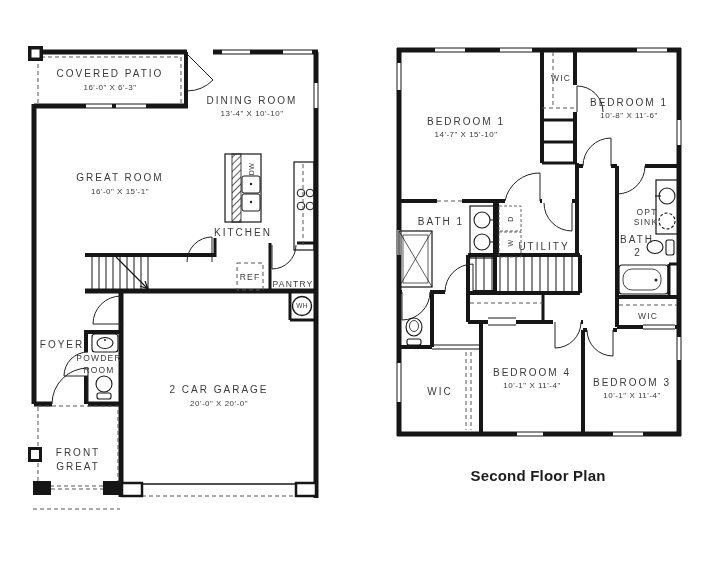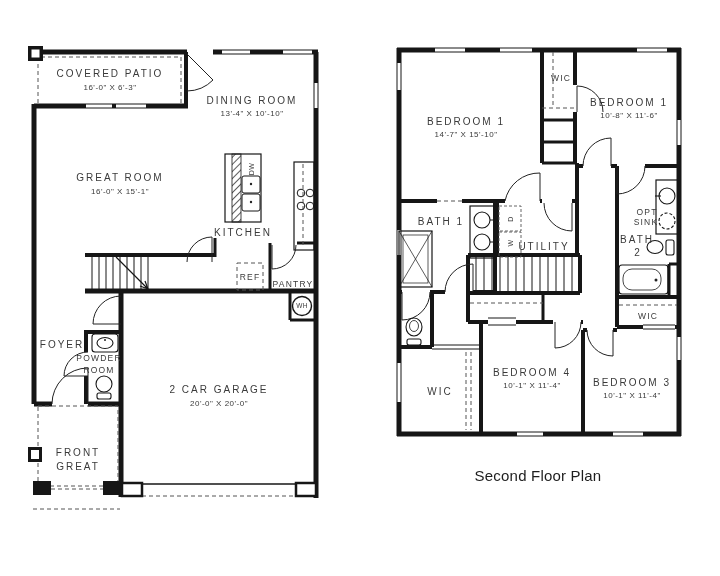--- a/index.html
+++ b/index.html
@@ -8,21 +8,21 @@
   .plan-svg{position:absolute;left:0;top:0;width:720px;height:576px;}
   .lbl{position:absolute;transform:translate(-50%,-50%);color:#3a3a3a;font-size:10px;
        letter-spacing:2px;white-space:nowrap;line-height:1;}
   .dim{position:absolute;transform:translate(-50%,-50%);color:#3a3a3a;font-size:8px;
        letter-spacing:.5px;white-space:nowrap;line-height:1;}
   .sm{font-size:8.5px;letter-spacing:1.2px;}
   .tiny{font-size:6.5px;letter-spacing:.3px;}
   .rot{position:absolute;transform:translate(-50%,-50%) rotate(-90deg);color:#3a3a3a;
        font-size:7px;letter-spacing:.5px;white-space:nowrap;line-height:1;}
   .title{position:absolute;transform:translate(-50%,-50%);color:#1d1d1d;font-size:15px;
-         font-weight:normal;letter-spacing:.2px;white-space:nowrap;}
+         font-weight:bold;letter-spacing:.2px;white-space:nowrap;}
   .watermark{position:absolute;transform:translateY(-50%);color:#d0d0d0;font-size:18px;
              letter-spacing:1px;white-space:nowrap;}
 </style>
 </head>
 <body>
 
 <div class="stage">
 
   <svg class="plan-svg" viewBox="0 0 720 576" xmlns="http://www.w3.org/2000/svg">
     <defs>

